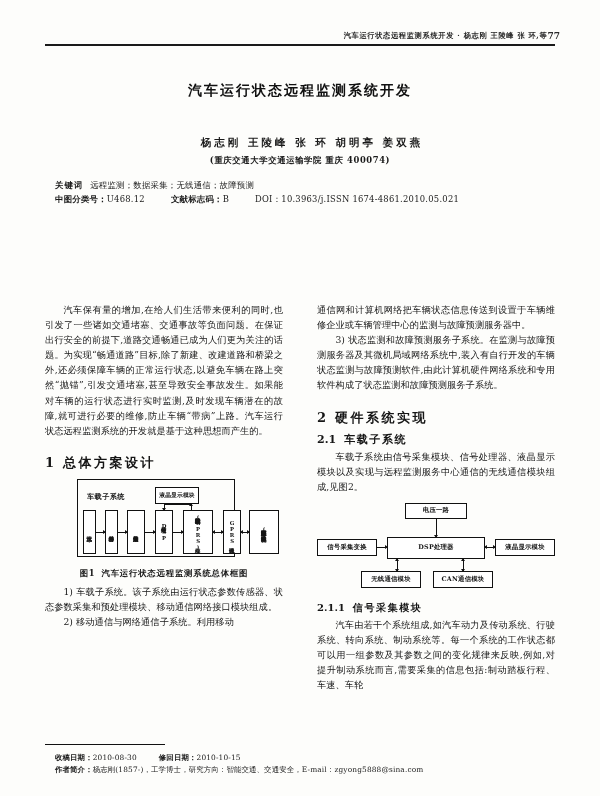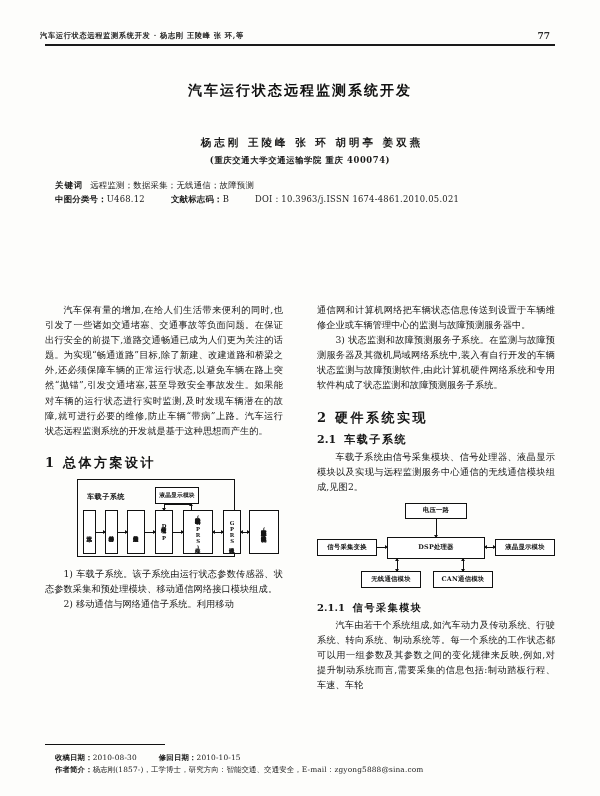--- a/index.html
+++ b/index.html
@@ -20,27 +20,27 @@
     position: absolute;
     inset: 0;
     width: 600px;
     height: 796px;
     background: #fdfdfb;
   }
 
   
   .runhead {
     position: absolute;
-    left: 40px;
+    left: 50px;
     top: 27px;
     width: 510px;
     height: 14px;
     display: flex;
     align-items: flex-end;
-    justify-content: space-between;
+    justify-content: flex-end;
   }
   .runhead-text {
     font-size: 7.2px;
     letter-spacing: 0.7px;
     font-weight: 600;
     color: #2a2a2a;
     white-space: nowrap;
     transform: scaleY(1.05);
   }
   .runhead-page {
@@ -378,20 +378,23 @@
         <div class="arrow-h ah" style="left:51px; top:55px; width:9px;"></div>
         <div class="arrow-h ah" style="left:73px; top:55px; width:9px;"></div>
         <div class="arrow-h ah" style="left:100px; top:55px; width:10px;"></div>
         <div class="arrow-h ah" style="left:128px; top:55px; width:10px;"></div>
         <div class="arrow-h ah ahl" style="left:168px; top:55px; width:10px;"></div>
         <div class="arrow-h ah ahl" style="left:196px; top:55px; width:8px;"></div>
         <div class="arrow-v av" style="left:119px; top:27px; height:6px;"></div>
         <div class="arrow-v avu" style="left:146px; top:27px; height:6px;"></div>
         <div class="arrow-h" style="left:119px; top:27px; width:28px; height:1px;"></div>
       </div>
+      <div class="fig-caption">
+        <span class="lbl">图1</span><span>汽车运行状态远程监测系统总体框图</span>
+      </div>
     </div>
 
     <p class="p">1) 车载子系统。该子系统由运行状态参数传感器、状态参数采集和预处理模块、移动通信网络接口模块组成。</p>
     <p class="p">2) 移动通信与网络通信子系统。利用移动</p>
   </div>
 
   <div class="col col-right">
     <p class="p noind">通信网和计算机网络把车辆状态信息传送到设置于车辆维修企业或车辆管理中心的监测与故障预测服务器中。</p>
     <p class="p">3) 状态监测和故障预测服务子系统。在监测与故障预测服务器及其微机局域网络系统中,装入有自行开发的车辆状态监测与故障预测软件,由此计算机硬件网络系统和专用软件构成了状态监测和故障预测服务子系统。</p>
 

